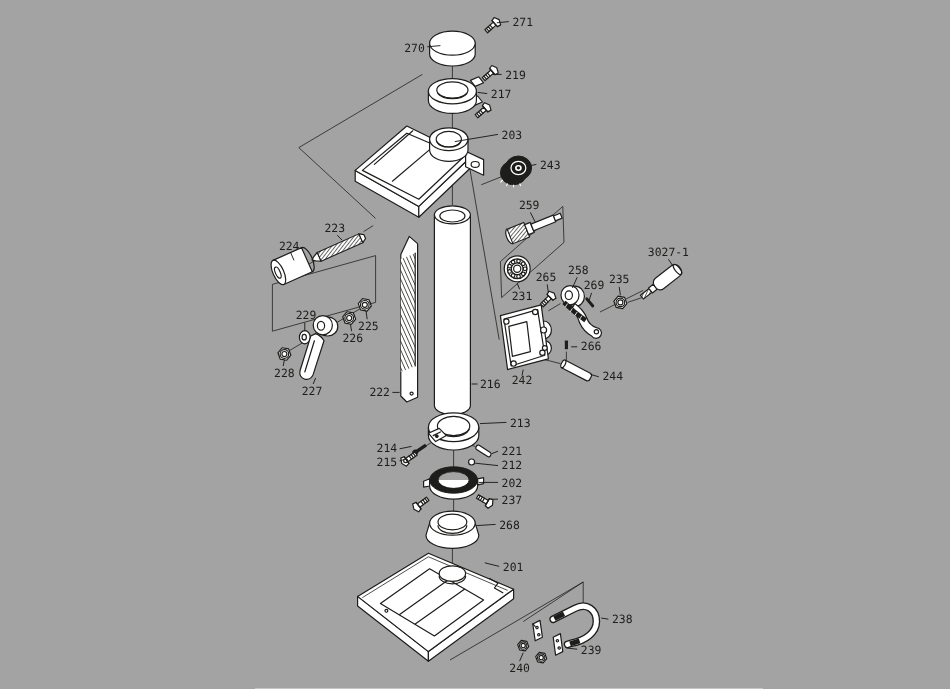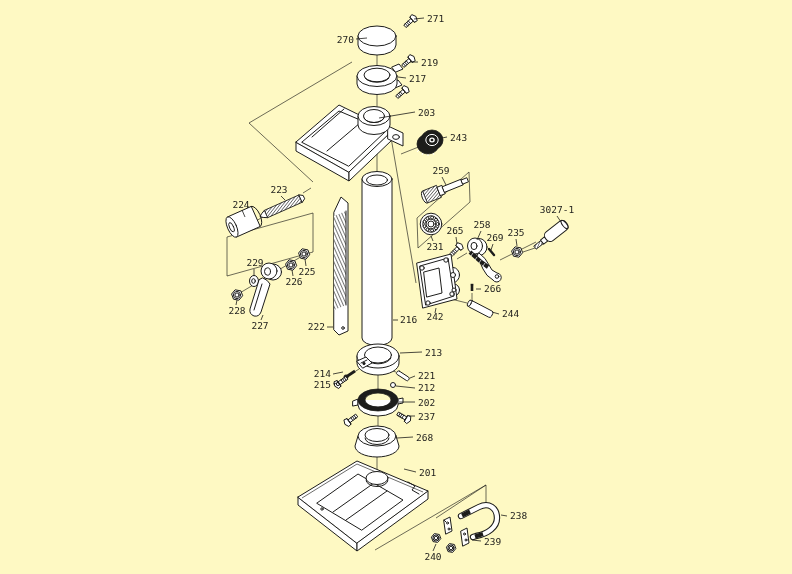--- a/index.html
+++ b/index.html
@@ -1,16 +1,16 @@
 <!DOCTYPE html>
 <html><head>
 <meta charset="utf-8">
 <style>
   html,body{margin:0;padding:0;background:#ffffff;}
-  .stage{position:relative;width:792px;height:574px;background:#fef9c3;overflow:hidden;
+  .stage{position:relative;width:792px;height:574px;background:#a3a3a3;overflow:hidden;
          font-family:"DejaVu Sans Mono","Liberation Mono",monospace;}
   svg{display:block}
   svg *{vector-effect:non-scaling-stroke;}
   .ln{stroke:#1d1d1b;stroke-width:1;fill:#ffffff;stroke-linejoin:round;stroke-linecap:round;}
   .lnf{stroke:#1d1d1b;stroke-width:1;fill:none;stroke-linejoin:round;stroke-linecap:round;}
   .thin{stroke:#1d1d1b;stroke-width:.65;fill:none;}
   .dk{fill:#1d1d1b;stroke:#1d1d1b;stroke-width:.8;}
   .callout-text{font-family:"DejaVu Sans Mono","Liberation Mono",monospace;font-size:9.5px;fill:#1d1d1b;}
   .leader{stroke:#1d1d1b;stroke-width:.8;fill:none;}
 </style>

